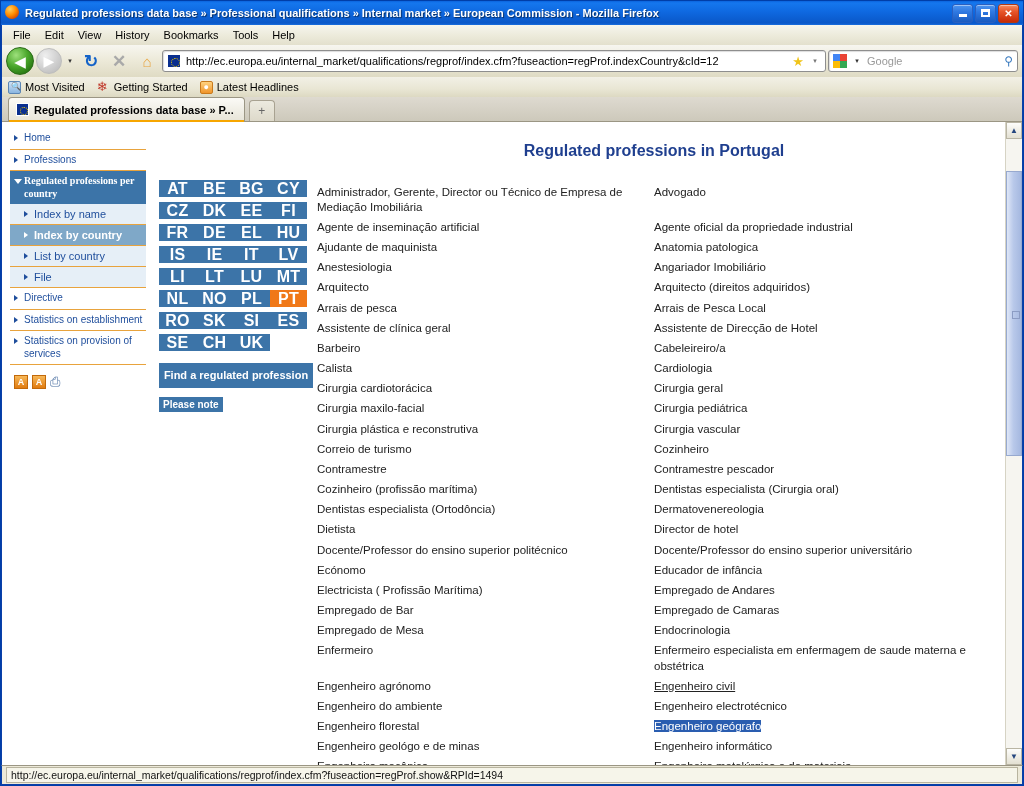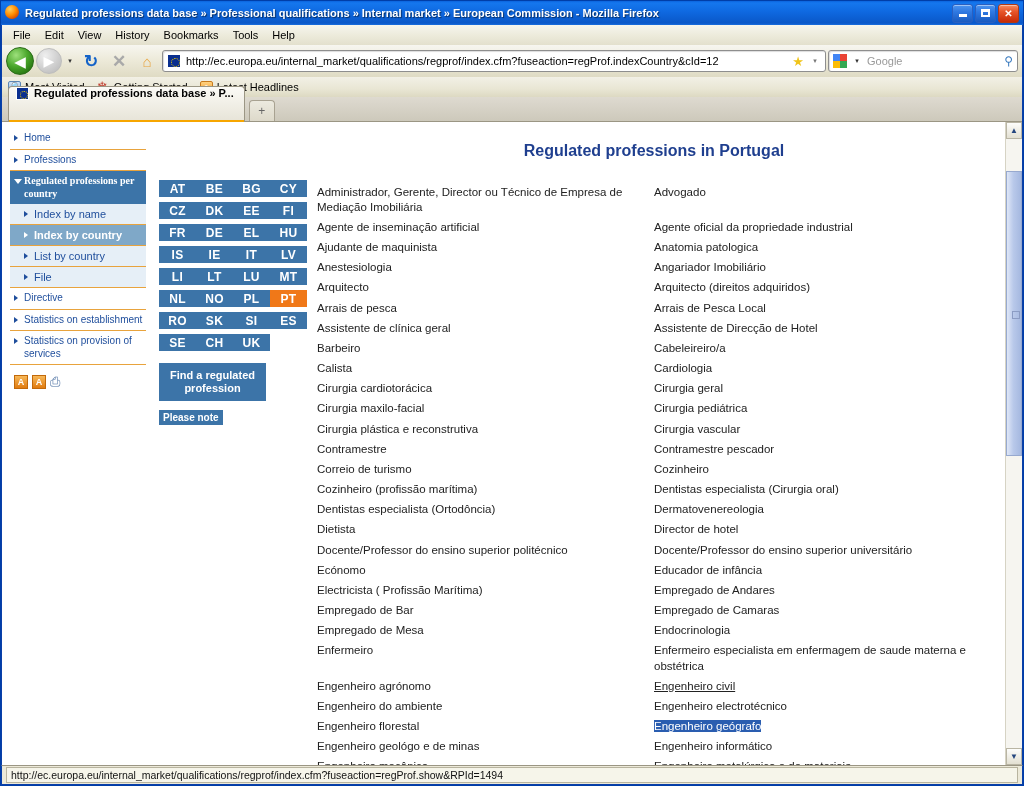--- a/index.html
+++ b/index.html
@@ -154,25 +154,25 @@
   .bm-lh { background: linear-gradient(180deg,#ffd27f,#f0942a); border: 1px solid #c97a1c; color:#fff; font-size:9px; text-align:center; line-height:11px;}
 
   .tabbar {
     height: 25px;
     background: linear-gradient(180deg,#dedad0 0%,#cdc9bb 100%);
     display: flex; align-items: flex-end;
     padding-left: 6px;
     border-bottom: 1px solid #9b9684;
   }
   .tab {
-    height: 35px;
+    height: 24px;
     background: linear-gradient(180deg,#fbfaf6 0%,#f0eee5 55%,#e7e4d8 100%);
     border: 1px solid #9b9684; border-bottom: none;
     border-radius: 4px 4px 0 0;
-    display: flex; align-items: flex-start; gap: 5px;
+    display: flex; align-items: center; gap: 5px;
     padding: 0 10px 0 7px;
     font-size: 11px; font-weight: bold; color: #000;
     max-width: 250px;
     position: relative;
   }
   .tab::after {
     content:""; position: absolute; left:0; right:0; bottom:-1px; height: 2px; background:#f7a600;
   }
   .tab-fav {
     width: 13px; height: 13px; background: #0a2f8f; border: 1px solid #fff; position: relative; flex:0 0 13px;
@@ -270,27 +270,27 @@
 
   
   .countrycol {
     width: 155px; flex: 0 0 155px;
     padding: 58px 0 0 7px;
   }
   .cgrid { display: grid; grid-template-columns: repeat(4,37px); gap: 5px 0; }
   .cbox {
     width: 37px; height: 17px;
     background: #3c74a8;
-    color: #fff; font-size: 12px; font-weight: bold;
+    color: #fff; font-size: 16px; font-weight: bold;
     display: flex; align-items: center; justify-content: center;
     letter-spacing: .3px;
   }
   .cbox.sel { background: #f07818; }
   .find-btn {
-    width: 107px; margin-top: 12px;
+    width: 154px; margin-top: 12px;
     background: #3c74a8; color: #fff;
     font-size: 11px; font-weight: bold; text-align: center;
     padding: 6px 4px; line-height: 1.2;
   }
   .please-note {
     margin-top: 9px;
     display: inline-block;
     background: #3c74a8; color: #fff;
     font-size: 10px; font-weight: bold;
     padding: 2px 4px;
@@ -591,26 +591,26 @@
               </tr>
               <tr>
                 <td><span>Cirurgia maxilo-facial</span></td>
                 <td><span>Cirurgia pediátrica</span></td>
               </tr>
               <tr>
                 <td><span>Cirurgia plástica e reconstrutiva</span></td>
                 <td><span>Cirurgia vascular</span></td>
               </tr>
               <tr>
+                <td><span>Correio de turismo</span></td>
+                <td><span>Cozinheiro</span></td>
+              </tr>
+              <tr>
                 <td><span>Contramestre</span></td>
                 <td><span>Contramestre pescador</span></td>
-              </tr>
-              <tr>
-                <td><span>Correio de turismo</span></td>
-                <td><span>Cozinheiro</span></td>
               </tr>
               <tr>
                 <td><span>Cozinheiro (profissão marítima)</span></td>
                 <td><span>Dentistas especialista (Cirurgia oral)</span></td>
               </tr>
               <tr>
                 <td><span>Dentistas especialista (Ortodôncia)</span></td>
                 <td><span>Dermatovenereologia</span></td>
               </tr>
               <tr>

